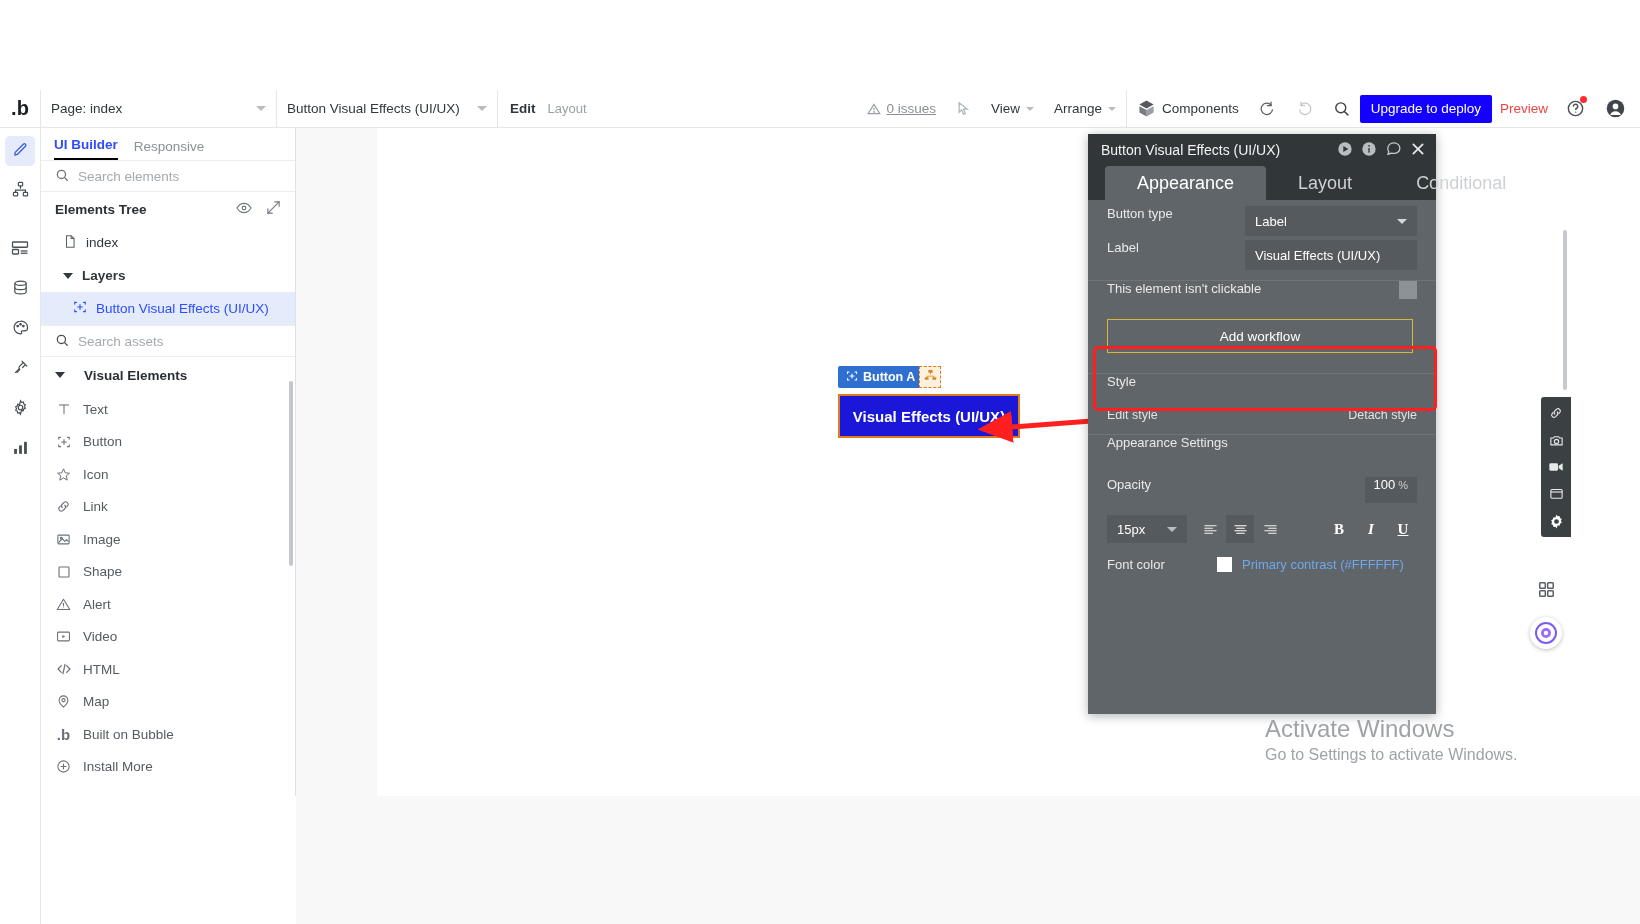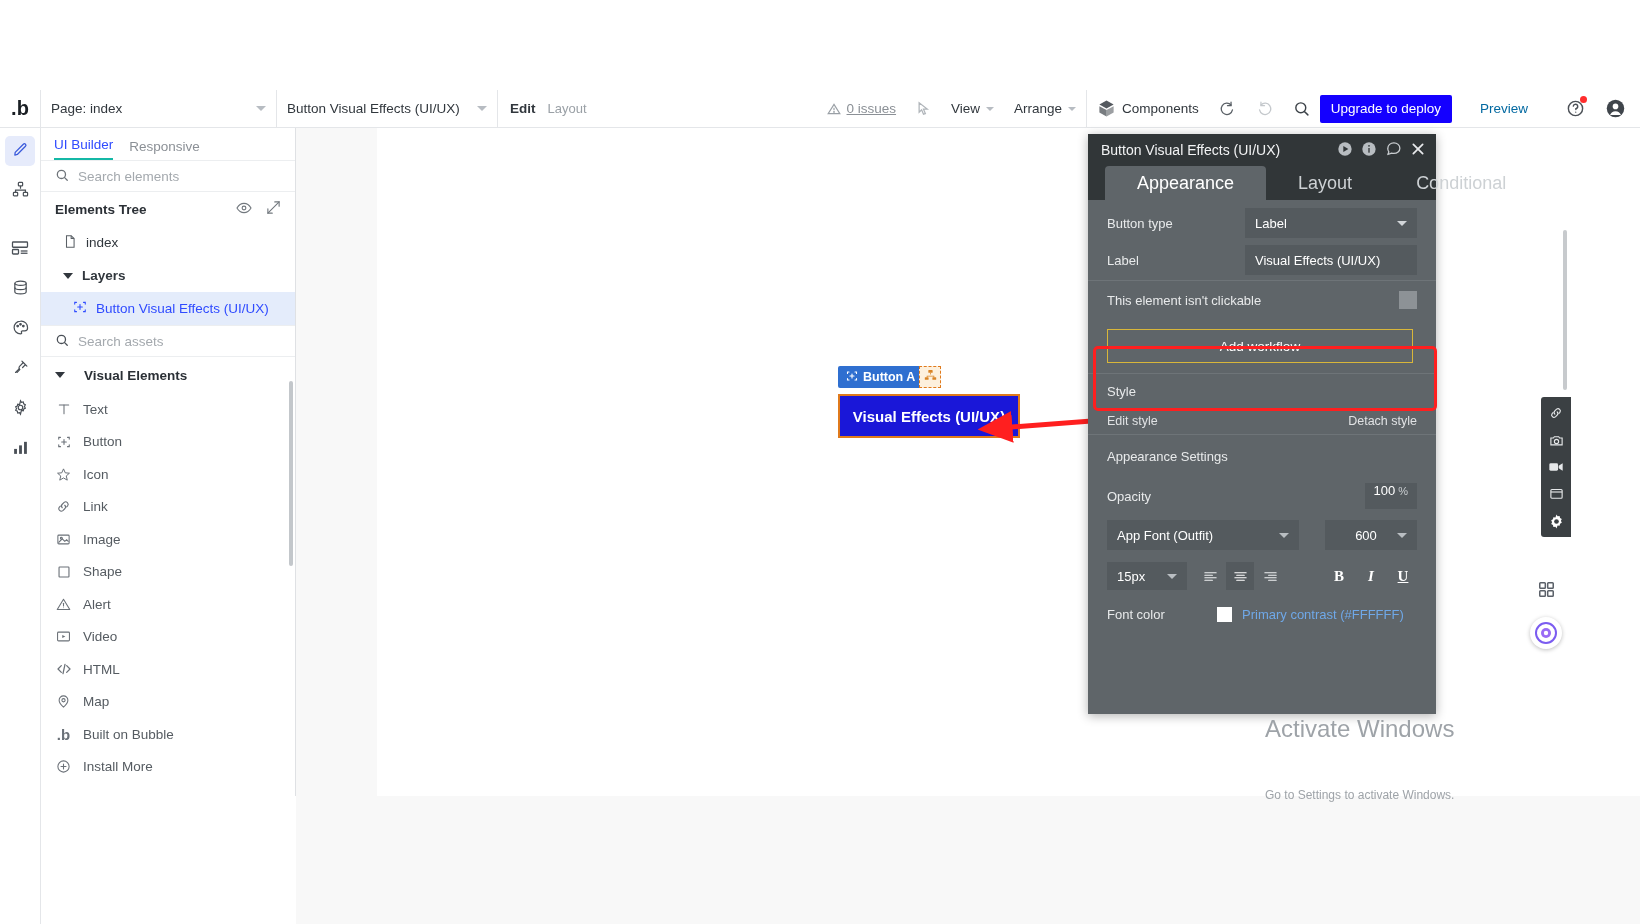--- a/index.html
+++ b/index.html
@@ -33,42 +33,42 @@
   .tb-edit{ padding:0 12px; font-size:13.5px; font-weight:600; color:#31373d; }
   .tb-saved{ font-size:13px; color:#9aa0a6; }
   .tb-spacer{ flex:1; }
   .tb-item{ display:flex; align-items:center; gap:6px; padding:0 10px; height:38px;
             font-size:13.5px; color:#31373d; white-space:nowrap; }
   .tb-item.muted{ color:#8b9096;text-decoration:underline; }
   #upgrade-btn{
     background:#1400ff; color:#fff; font-size:13.5px; height:28px;
     display:flex; align-items:center; padding:0 11px; border-radius:2px; white-space:nowrap;
   }
-  #preview-btn{ color:#0369a1; font-size:13.5px; padding:0 28px; }
+  #preview-btn{ color:#ef4444; font-size:13.5px; padding:0 8px; }
   .icon-sq{ display:inline-flex; align-items:center; justify-content:center; }
 
   
   #rail{
     position:absolute; left:0; top:128px; width:41px; height:796px;
     background:#ffffff; border-right:1px solid #e4e6e9;
     display:flex; flex-direction:column; align-items:center; padding-top:8px; gap:10px;
   }
   .rail-btn{ width:30px; height:30px; border-radius:5px;
              display:flex; align-items:center; justify-content:center; color:#4a5057; }
   .rail-btn.active{ background:#e6ebfb; color:#3b5bdb; }
   .rail-gap{ height:8px; }
 
   
   #leftpanel{
     position:absolute; left:41px; top:128px; width:255px; height:668px;
     background:#ffffff; border-right:1px solid #dfe1e4;
   }
   #lp-tabs{ height:32px; display:flex; align-items:flex-end; gap:16px; padding:0 13px; }
   .lp-tab{ font-size:13.5px; padding-bottom:6px; color:#8b9096; }
-  .lp-tab.active{ color:#2f4bff; font-weight:400; border-bottom:2px solid #14b8a6; }
+  .lp-tab.active{ color:#2f4bff; font-weight:700; border-bottom:2px solid #000000; }
   .search-row{ height:32px; display:flex; align-items:center; gap:9px; padding:0 14px;
                border-top:1px solid #eceef0; border-bottom:1px solid #eceef0; }
   .search-row .ph{ color:#a4a9ae; font-size:13.5px; }
   .sect-head{ height:34px; display:flex; align-items:center; padding:0 14px;
               font-weight:700; font-size:13.5px; color:#2b3036;gap:42px; }
   .sect-head .sh-actions{ margin-left:auto; display:flex; gap:14px; color:#72787e; }
   .tree-row{ height:33px; display:flex; align-items:center; gap:9px; padding:0 14px; font-size:13.5px; color:#31373d; }
   .tree-row.indent1{ padding-left:22px; }
   .tree-row.indent2{ padding-left:32px; }
   .tree-row.selected{ background:#e4ecfb; color:#2f4bff; }
@@ -114,21 +114,21 @@
   }
   #pp-head{ height:32px; background:#313638; display:flex; align-items:center;
             padding:0 10px 0 13px; color:#f2f3f4; font-size:14px; }
   #pp-head .t{ flex:1; white-space:nowrap; overflow:hidden; }
   #pp-head .icons{ display:flex; align-items:center; gap:8px; color:#c9cdd0; }
   #pp-tabs{ height:34px; background:#313638; display:flex; align-items:stretch; padding-left:17px; }
   .pp-tab{ display:flex; align-items:center; padding:0 32px; font-size:18px; color:#cdd1d4; }
   .pp-tab.active{ background:#5f6569; color:#ffffff; border-radius:4px 4px 0 0; }
 
   .pp-body{ padding:0; }
-  .pp-row{ display:flex; align-items:center; padding:0 19px; }
+  .pp-row{ display:flex; align-items:flex-start; padding:0 19px; }
   .pp-label{ font-size:13px; color:#e8eaeb; }
   .pp-field{
     background:#545a5e; color:#ffffff; font-size:13px; height:30px;
     display:flex; align-items:center; padding:0 10px;
   }
   .pp-divider{ height:1px; background:#6e7478; margin:0; }
   #row-buttontype{ height:40px; justify-content:space-between; padding-top:6px; }
   #row-label{ height:40px; justify-content:space-between; }
   #f-buttontype{ width:172px; justify-content:space-between; }
   #f-label{ width:172px; }
@@ -180,21 +180,21 @@
                display:flex; align-items:center; justify-content:center; color:#5a6068; }
   #orb-float{ position:absolute; left:1530px; top:617px; width:32px; height:32px;
               border-radius:50%; background:#ffffff; box-shadow:0 1px 4px rgba(0,0,0,.25);
               display:flex; align-items:center; justify-content:center; }
   #right-scroll{ position:absolute; left:1563px; top:230px; width:4px; height:160px;
                  background:#c7cacd; border-radius:2px; }
 
   
   #watermark{ position:absolute; left:1265px; top:714px; width:360px; text-align:left; color:#9ea3a8; }
   #wm-title{ font-size:24px; line-height:30px; }
-  #wm-sub{ font-size:12px; line-height:22px;margin-top:40px; }
+  #wm-sub{ font-size:16px; line-height:22px; }
 </style>
 </head>
 <body>
 
 <div id="topbar">
   <div class="tb-logo">.b</div>
   <div class="tb-sep"></div>
 
   <div class="tb-select" id="page-select">
     <span class="lbl">Page: index</span>
@@ -696,30 +696,20 @@
     </div>
 
     <div class="pp-row" id="row-opacity">
       <span class="pp-label">Opacity</span>
       <span id="opacity-val">
         <span>100</span>
         <span class="u">%</span>
       </span>
     </div>
 
-    <div class="pp-row" id="row-font">
-      <span class="pp-field" id="f-font">
-        <span>App Font (Outfit)</span>
-        <span class="caret" style="border-top-color:#b9bec2;"></span>
-      </span>
-      <span class="pp-field" id="f-weight">
-        <span style="margin:0 auto;">600</span>
-        <span class="caret" style="border-top-color:#b9bec2;"></span>
-      </span>
-    </div>
 
     <div class="pp-row" id="row-typo">
       <span class="pp-field" id="f-size">
         <span>15px</span>
         <span class="caret" style="border-top-color:#b9bec2;"></span>
       </span>
 
       <span class="align-group">
         <span class="align-btn">
           <svg width="15" height="15" viewBox="0 0 24 24" stroke="#f0f1f2" stroke-width="1.9" stroke-linecap="round">

